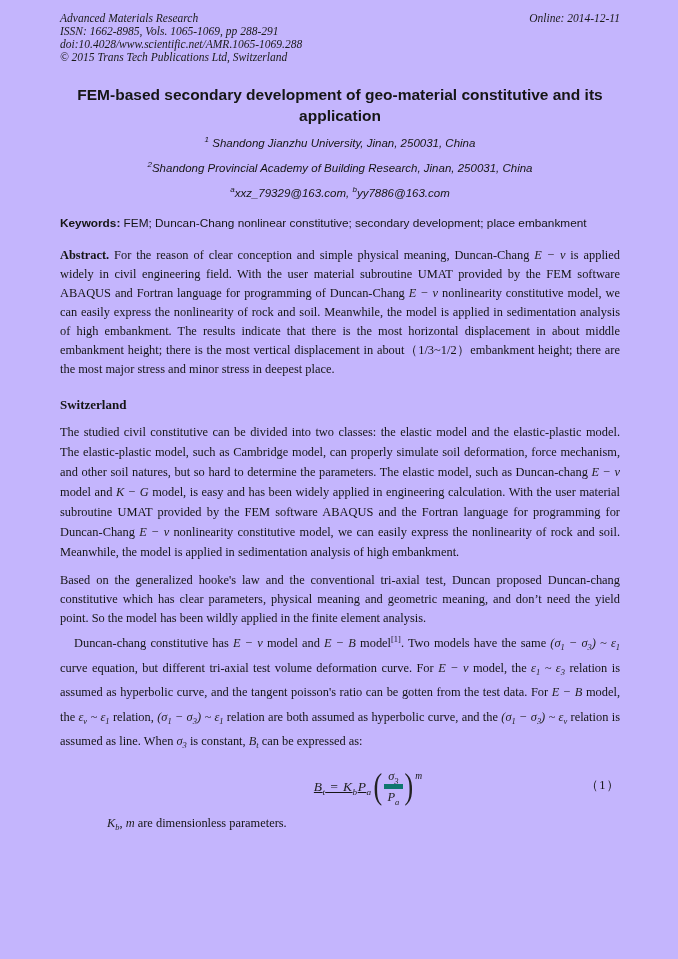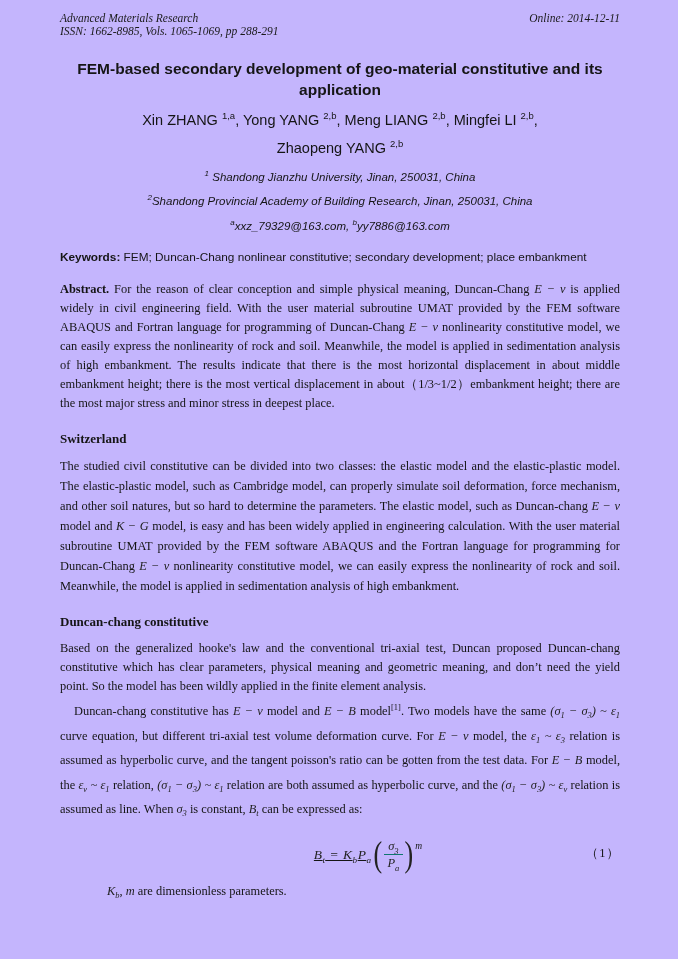--- a/index.html
+++ b/index.html
@@ -107,21 +107,21 @@
     padding:0 1px;
     color:#222;
   }
   .frac{
     display:inline-flex;
     flex-direction:column;
     align-items:center;
     font-size:12.5px;
     line-height:14px;
   }
-  .frac .num{border-bottom:1px solid #0f766e;padding:0 4px 1px;}
+  .frac .num{border-bottom:5px solid #0f766e;padding:0 4px 1px;}
   .frac .den{padding-top:1px;}
   .eq-exp{
     align-self:flex-start;
     font-size:9.5px;
     margin-top:2px;
   }
   .eq-num{
     position:absolute;
     right:0;
     top:50%;
@@ -133,48 +133,45 @@
   .params-note{margin-top:4px;line-height:19px;margin-left:47px;}
 </style>
 </head>
 <body>
 
 <div class="page">
 
   <div class="jheader">
     <div>Advanced Materials Research</div>
     <div>ISSN: 1662-8985, Vols. 1065-1069, pp 288-291</div>
+    <div>doi:10.4028/www.scientific.net/AMR.1065-1069.288</div>
+    <div>© 2015 Trans Tech Publications Ltd, Switzerland</div>
     <div class="online">Online: 2014-12-11</div>
   </div>
 
   <div class="paper-title">FEM-based secondary development of geo-material constitutive and its application</div>
 
-  <div class="authors">
-    <div>Xin ZHANG <sup>1,a</sup>, Yong YANG <sup>2,b</sup>, Meng LIANG <sup>2,b</sup>, Mingfei LI <sup>2,b</sup>,</div>
-    <div>Zhaopeng YANG <sup>2,b</sup></div>
-  </div>
 
   <div class="affils">
     <div><sup>1</sup> Shandong Jianzhu University, Jinan, 250031, China</div>
     <div><sup>2</sup>Shandong Provincial Academy of Building Research, Jinan, 250031, China</div>
     <div><sup>a</sup>xxz_79329@163.com, <sup>b</sup>yy7886@163.com</div>
   </div>
 
   <div class="keywords">
     <b>Keywords:</b><span> FEM; Duncan-Chang nonlinear constitutive; secondary development; place embankment</span>
   </div>
 
   <div class="para abstract">
     <b>Abstract.</b><span> For the reason of clear conception and simple physical meaning, Duncan-Chang <span class="m">E − v</span> is applied widely in civil engineering field. With the user material subroutine UMAT provided by the FEM software ABAQUS and Fortran language for programming of Duncan-Chang <span class="m">E − v</span> nonlinearity constitutive model, we can easily express the nonlinearity of rock and soil. Meanwhile, the model is applied in sedimentation analysis of high embankment. The results indicate that there is the most horizontal displacement in about middle embankment height; there is the most vertical displacement in about（1/3~1/2）embankment height; there are the most major stress and minor stress in deepest place.</span>
   </div>
 
   <div class="section-heading">Switzerland</div>
   <div class="para intro-para">The studied civil constitutive can be divided into two classes: the elastic model and the elastic-plastic model. The elastic-plastic model, such as Cambridge model, can properly simulate soil deformation, force mechanism, and other soil natures, but so hard to determine the parameters. The elastic model, such as Duncan-chang <span class="m">E − v</span> model and <span class="m">K − G</span> model, is easy and has been widely applied in engineering calculation. With the user material subroutine UMAT provided by the FEM software ABAQUS and the Fortran language for programming for Duncan-Chang <span class="m">E − v</span> nonlinearity constitutive model, we can easily express the nonlinearity of rock and soil. Meanwhile, the model is applied in sedimentation analysis of high embankment.</div>
 
-  <div class="section-heading">Duncan-chang constitutive</div>
   <div class="para dc-para1">Based on the generalized hooke's law and the conventional tri-axial test, Duncan proposed Duncan-chang constitutive which has clear parameters, physical meaning and geometric meaning, and don’t need the yield point. So the model has been wildly applied in the finite element analysis.</div>
   <div class="para dc-para2">Duncan-chang constitutive has <span class="m">E − v</span> model and <span class="m">E − B</span> model<sup>[1]</sup>. Two models have the same <span class="m">(σ<sub>1</sub> − σ<sub>3</sub>) ~ ε<sub>1</sub></span> curve equation, but different tri-axial test volume deformation curve. For <span class="m">E − v</span> model, the <span class="m">ε<sub>1</sub> ~ ε<sub>3</sub></span> relation is assumed as hyperbolic curve, and the tangent poisson's ratio can be gotten from the test data. For <span class="m">E − B</span> model, the <span class="m">ε<sub>v</sub> ~ ε<sub>1</sub></span> relation, <span class="m">(σ<sub>1</sub> − σ<sub>3</sub>) ~ ε<sub>1</sub></span> relation are both assumed as hyperbolic curve, and the <span class="m">(σ<sub>1</sub> − σ<sub>3</sub>) ~ ε<sub>v</sub></span> relation is assumed as line. When <span class="m">σ<sub>3</sub></span> is constant, <span class="m">B<sub>t</sub></span> can be expressed as:</div>
 
   <div class="eq-row">
     <span class="eq-body">
       <span class="lhs"><span class="m">B<sub>t</sub> = K<sub>b</sub>P<sub>a</sub></span></span>
       <span class="paren">(</span>
       <span class="frac">
         <span class="num"><span class="m">σ<sub>3</sub></span></span>
         <span class="den"><span class="m">P<sub>a</sub></span></span>

